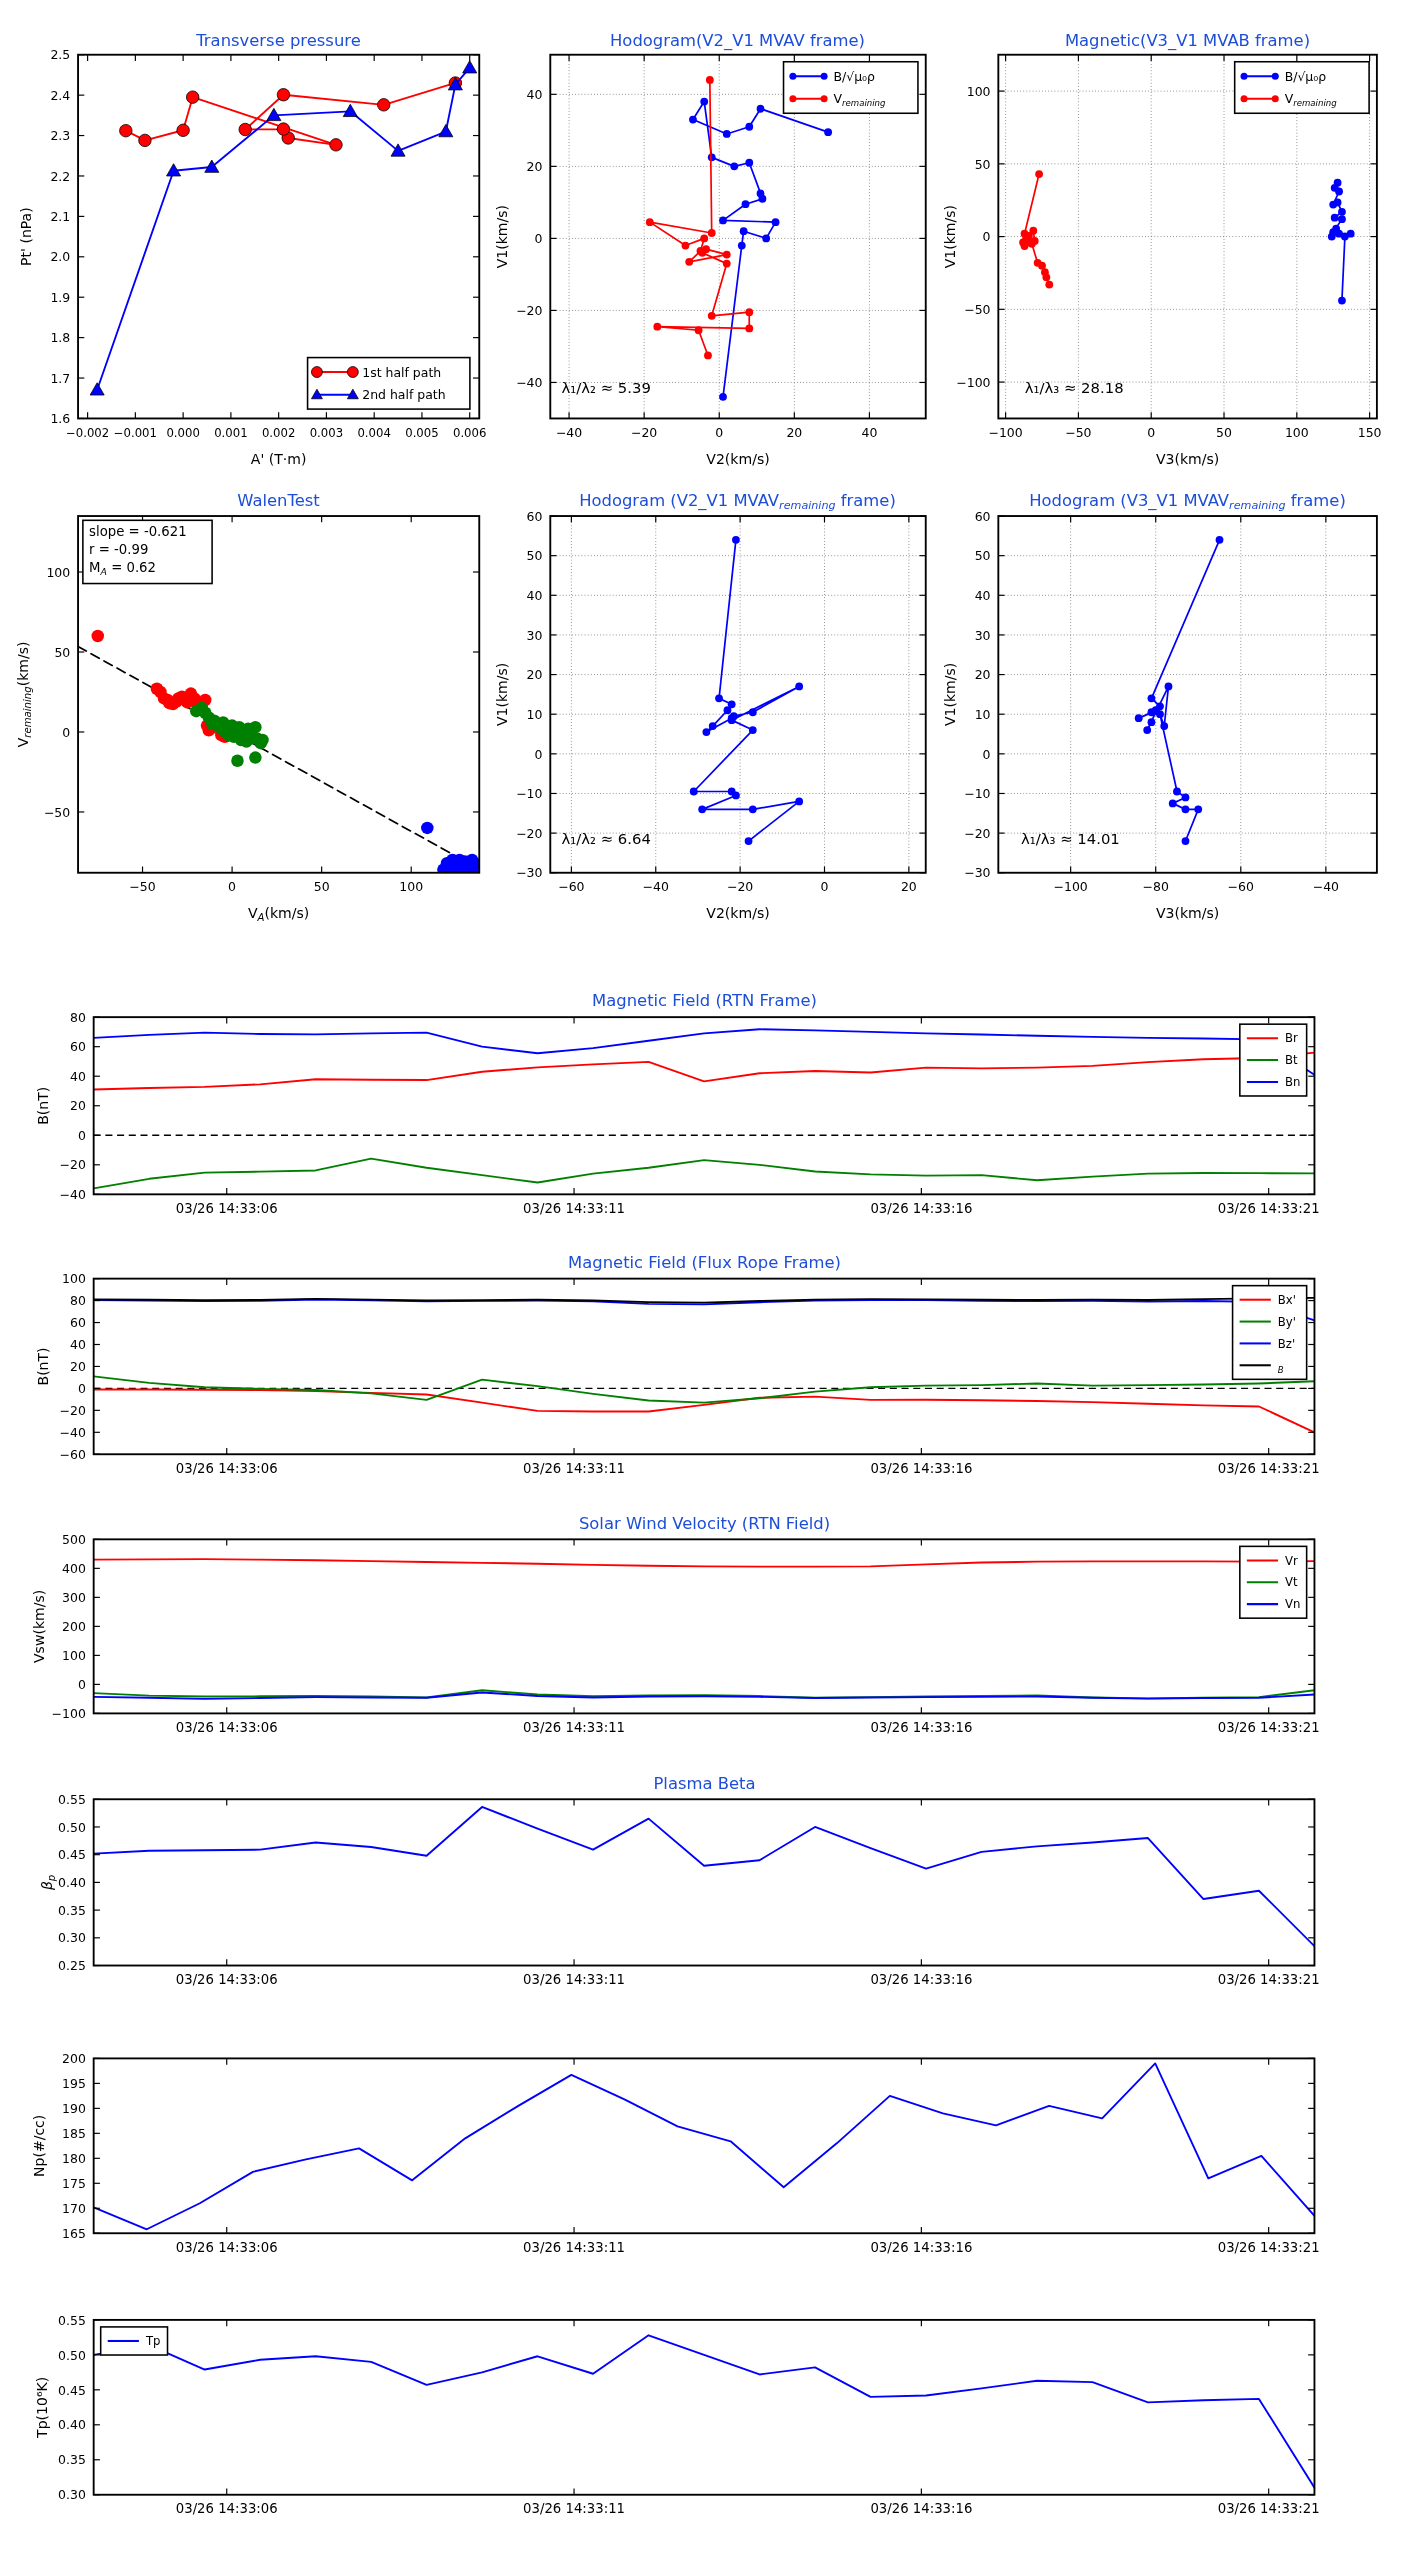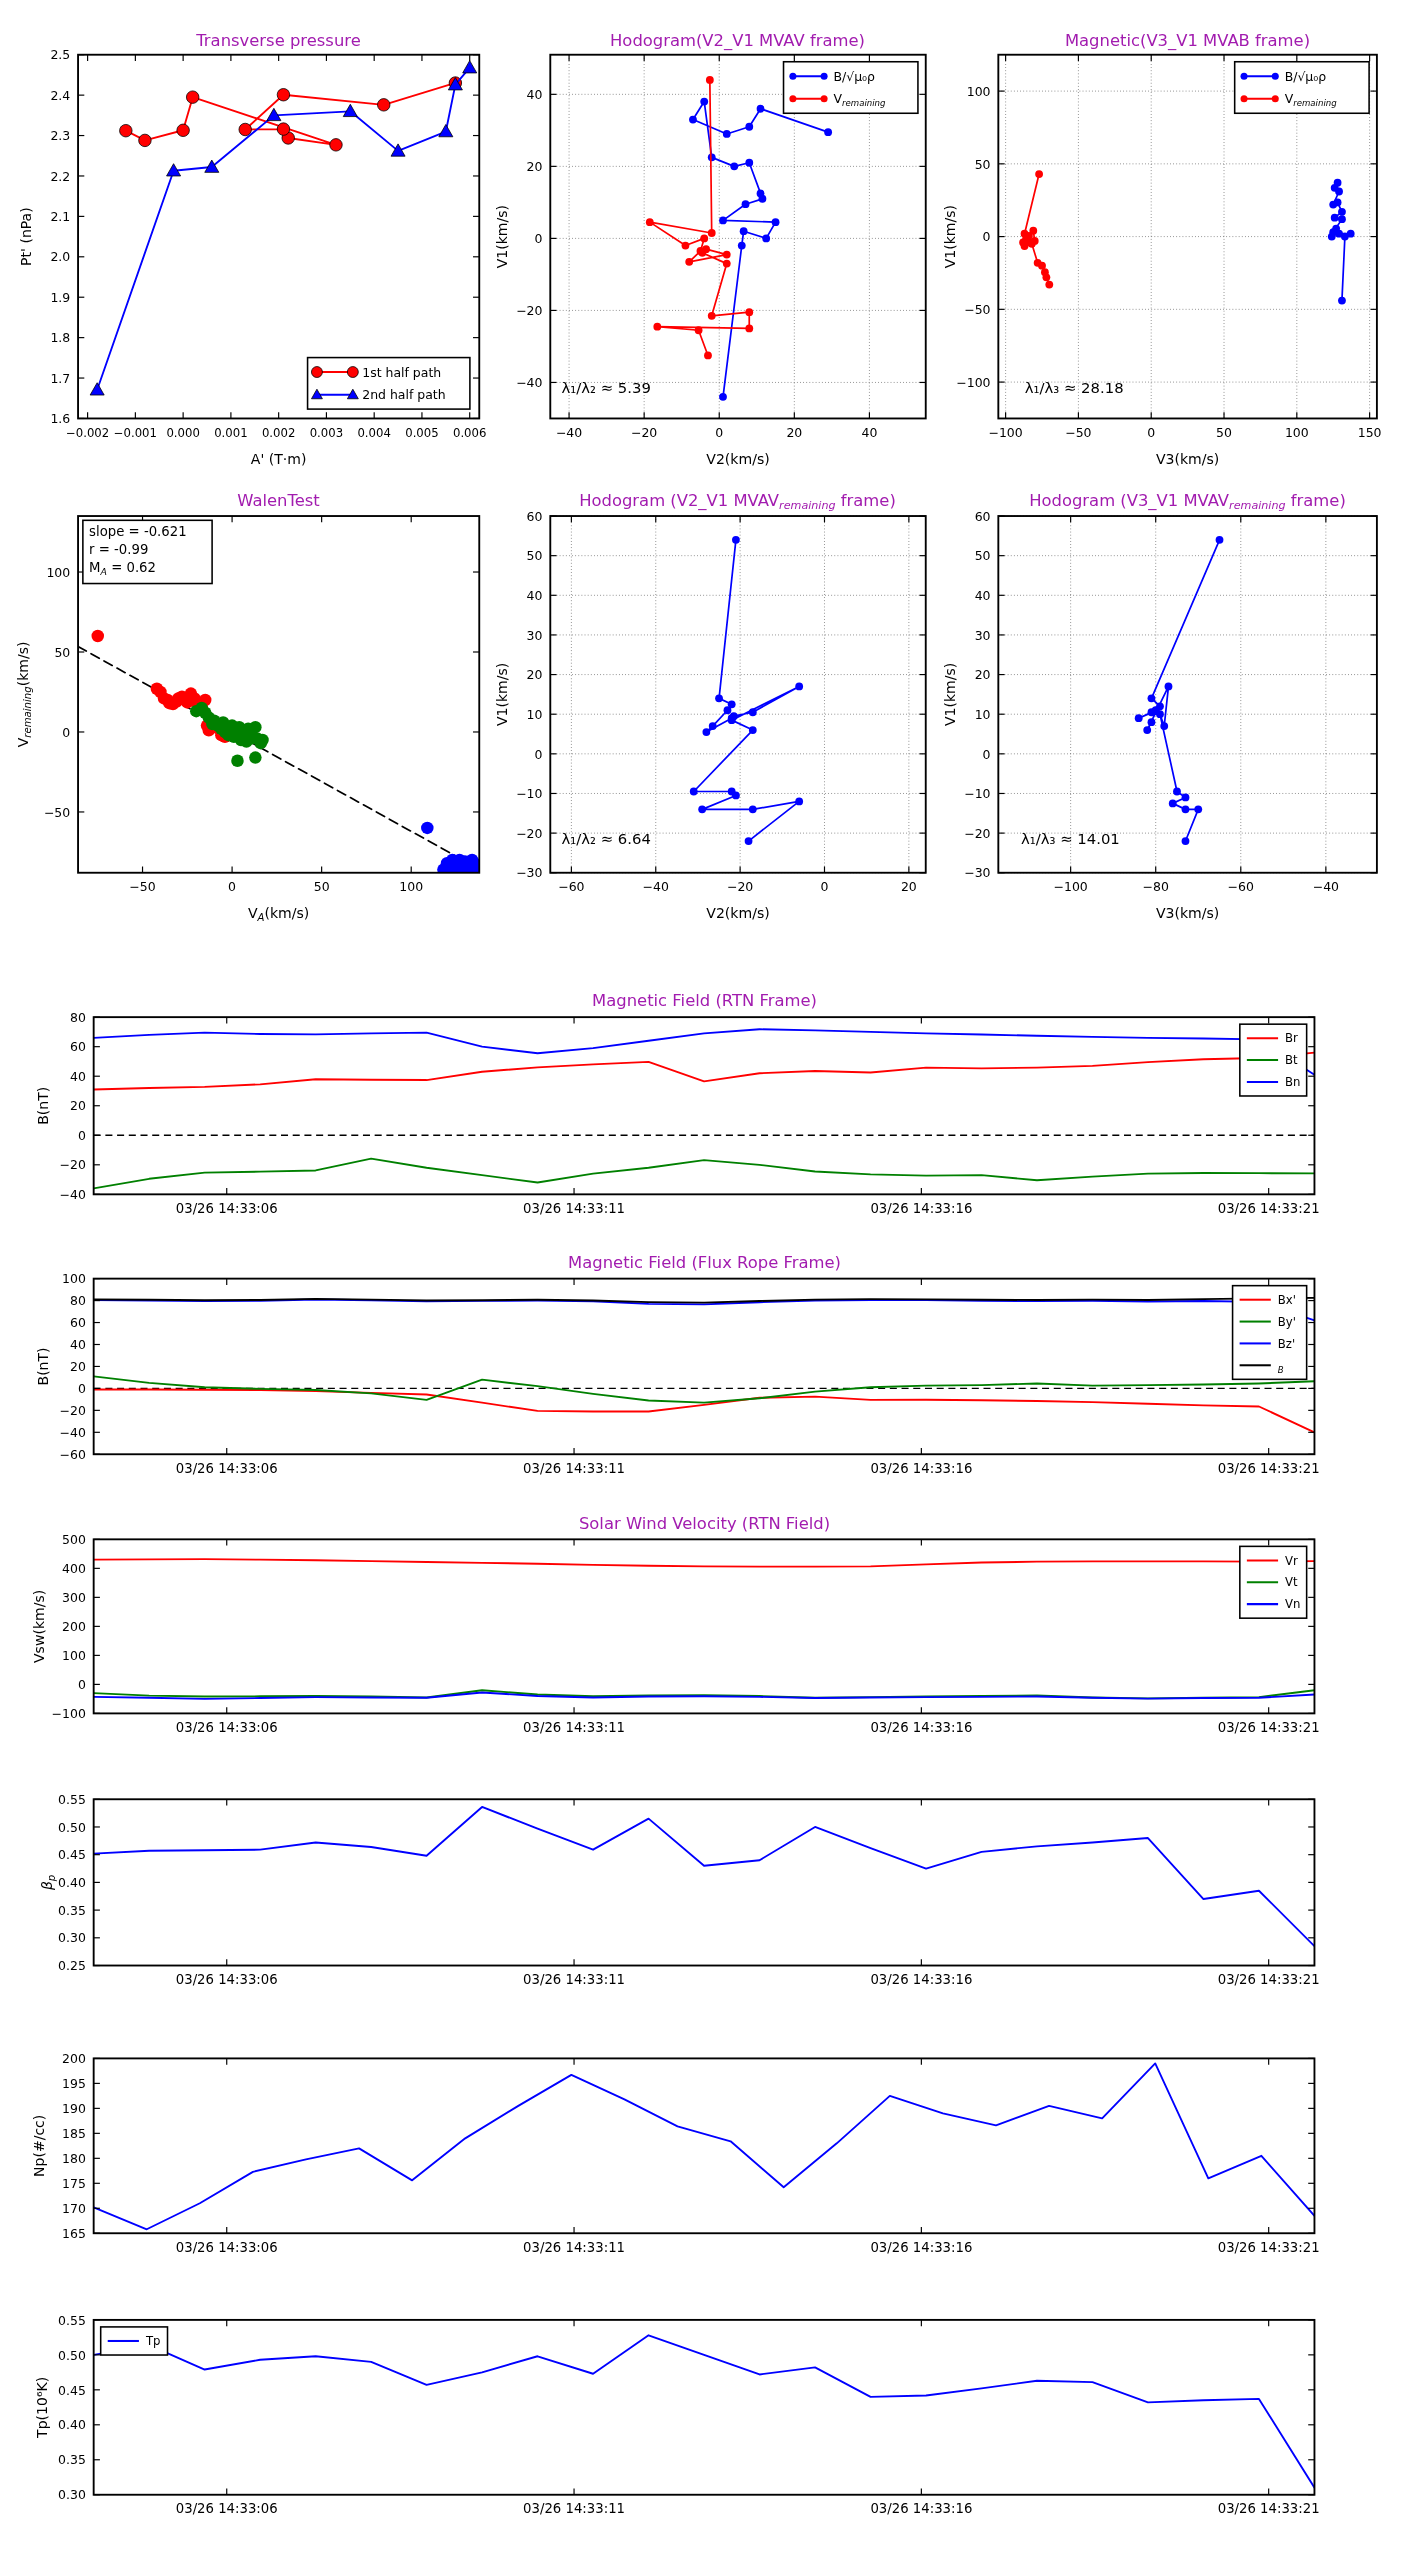--- a/index.html
+++ b/index.html
@@ -1,35 +1,36 @@
 <!DOCTYPE html>
 <html style="font-size:12.5px"><head>
 <meta charset="utf-8">
 <style>
   html,body{margin:0;padding:0;background:#fff;}
   .page{position:relative;width:1405px;height:2576px;background:#ffffff;
         font-family:"DejaVu Sans",sans-serif;color:#000;overflow:hidden;}
-  .chart-title{position:absolute;text-align:center;font-size:16.4px;line-height:20px;color:#a21caf;}
+  .chart-title{position:absolute;text-align:center;font-size:16.4px;line-height:20px;color:#1d4ed8;}
   .tsub{font-size:0.68em;font-style:italic;vertical-align:-0.28em;}
   svg{position:absolute;left:0;top:0;}
 </style>
 </head>
 <body>
 
 <div class="page">
 
   <div class="chart-title" style="left:78px;top:31px;width:401px"><span>Transverse pressure</span></div>
   <div class="chart-title" style="left:550px;top:31px;width:375px"><span>Hodogram(V2_V1 MVAV frame)</span></div>
   <div class="chart-title" style="left:998px;top:31px;width:379px"><span>Magnetic(V3_V1 MVAB frame)</span></div>
   <div class="chart-title" style="left:78px;top:491px;width:401px"><span>WalenTest</span></div>
   <div class="chart-title" style="left:550px;top:491px;width:375px"><span>Hodogram (V2_V1 MVAV</span><span class="tsub">remaining</span><span> frame)</span></div>
   <div class="chart-title" style="left:998px;top:491px;width:379px"><span>Hodogram (V3_V1 MVAV</span><span class="tsub">remaining</span><span> frame)</span></div>
   <div class="chart-title" style="left:94px;top:1253px;width:1221px"><span>Magnetic Field (Flux Rope Frame)</span></div>
   <div class="chart-title" style="left:94px;top:991px;width:1221px"><span>Magnetic Field (RTN Frame)</span></div>
   <div class="chart-title" style="left:94px;top:1514px;width:1221px"><span>Solar Wind Velocity (RTN Field)</span></div>
+  <div class="chart-title" style="left:94px;top:1774px;width:1221px"><span>Plasma Beta</span></div>
 
   <svg id="fig" width="1405" height="2576" viewBox="0 0 1800 3300">
       <g>
         <clipPath id="cp0">
           <rect x="100" y="70" width="514" height="466"></rect>
         </clipPath>
         <g clip-path="url(#cp0)">
           <polyline points="161.2,167.3 185.7,179.8 234.6,166.8 246.9,124.4 430.4,185.5 369.2,176.7 363.1,165.3 314.2,165.8 363.1,121.3 491.6,134.2 583.4,106.2" fill="none" stroke="#ff0000" stroke-width="2.4" stroke-linejoin="round" stroke-linecap="round"></polyline>
           <g>
             <circle cx="161.1904761904762" cy="167.34222222222235" r="8" fill="#ff0000" stroke="#000" stroke-width="1"></circle>

